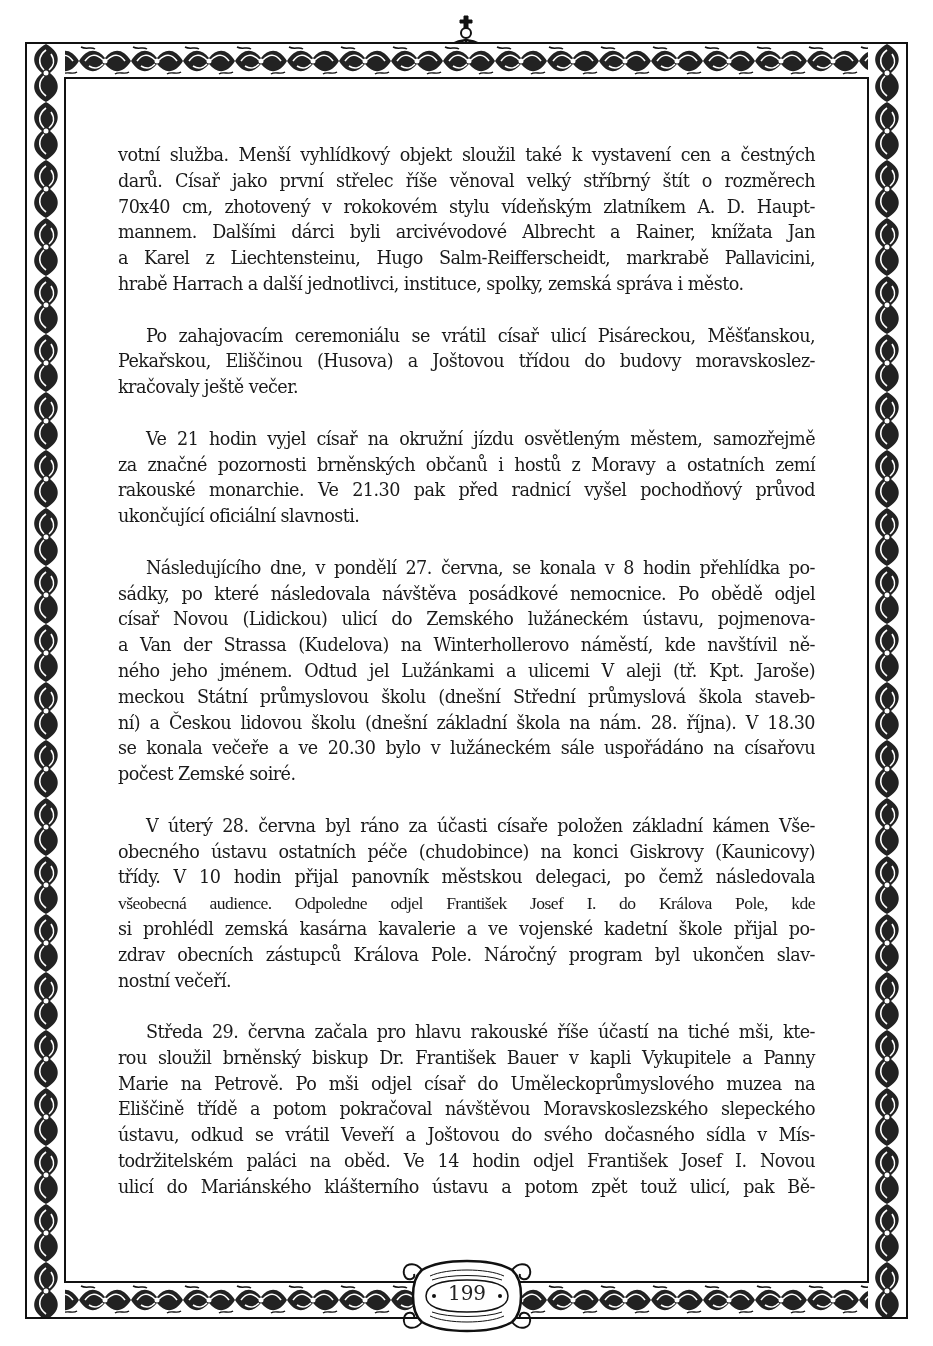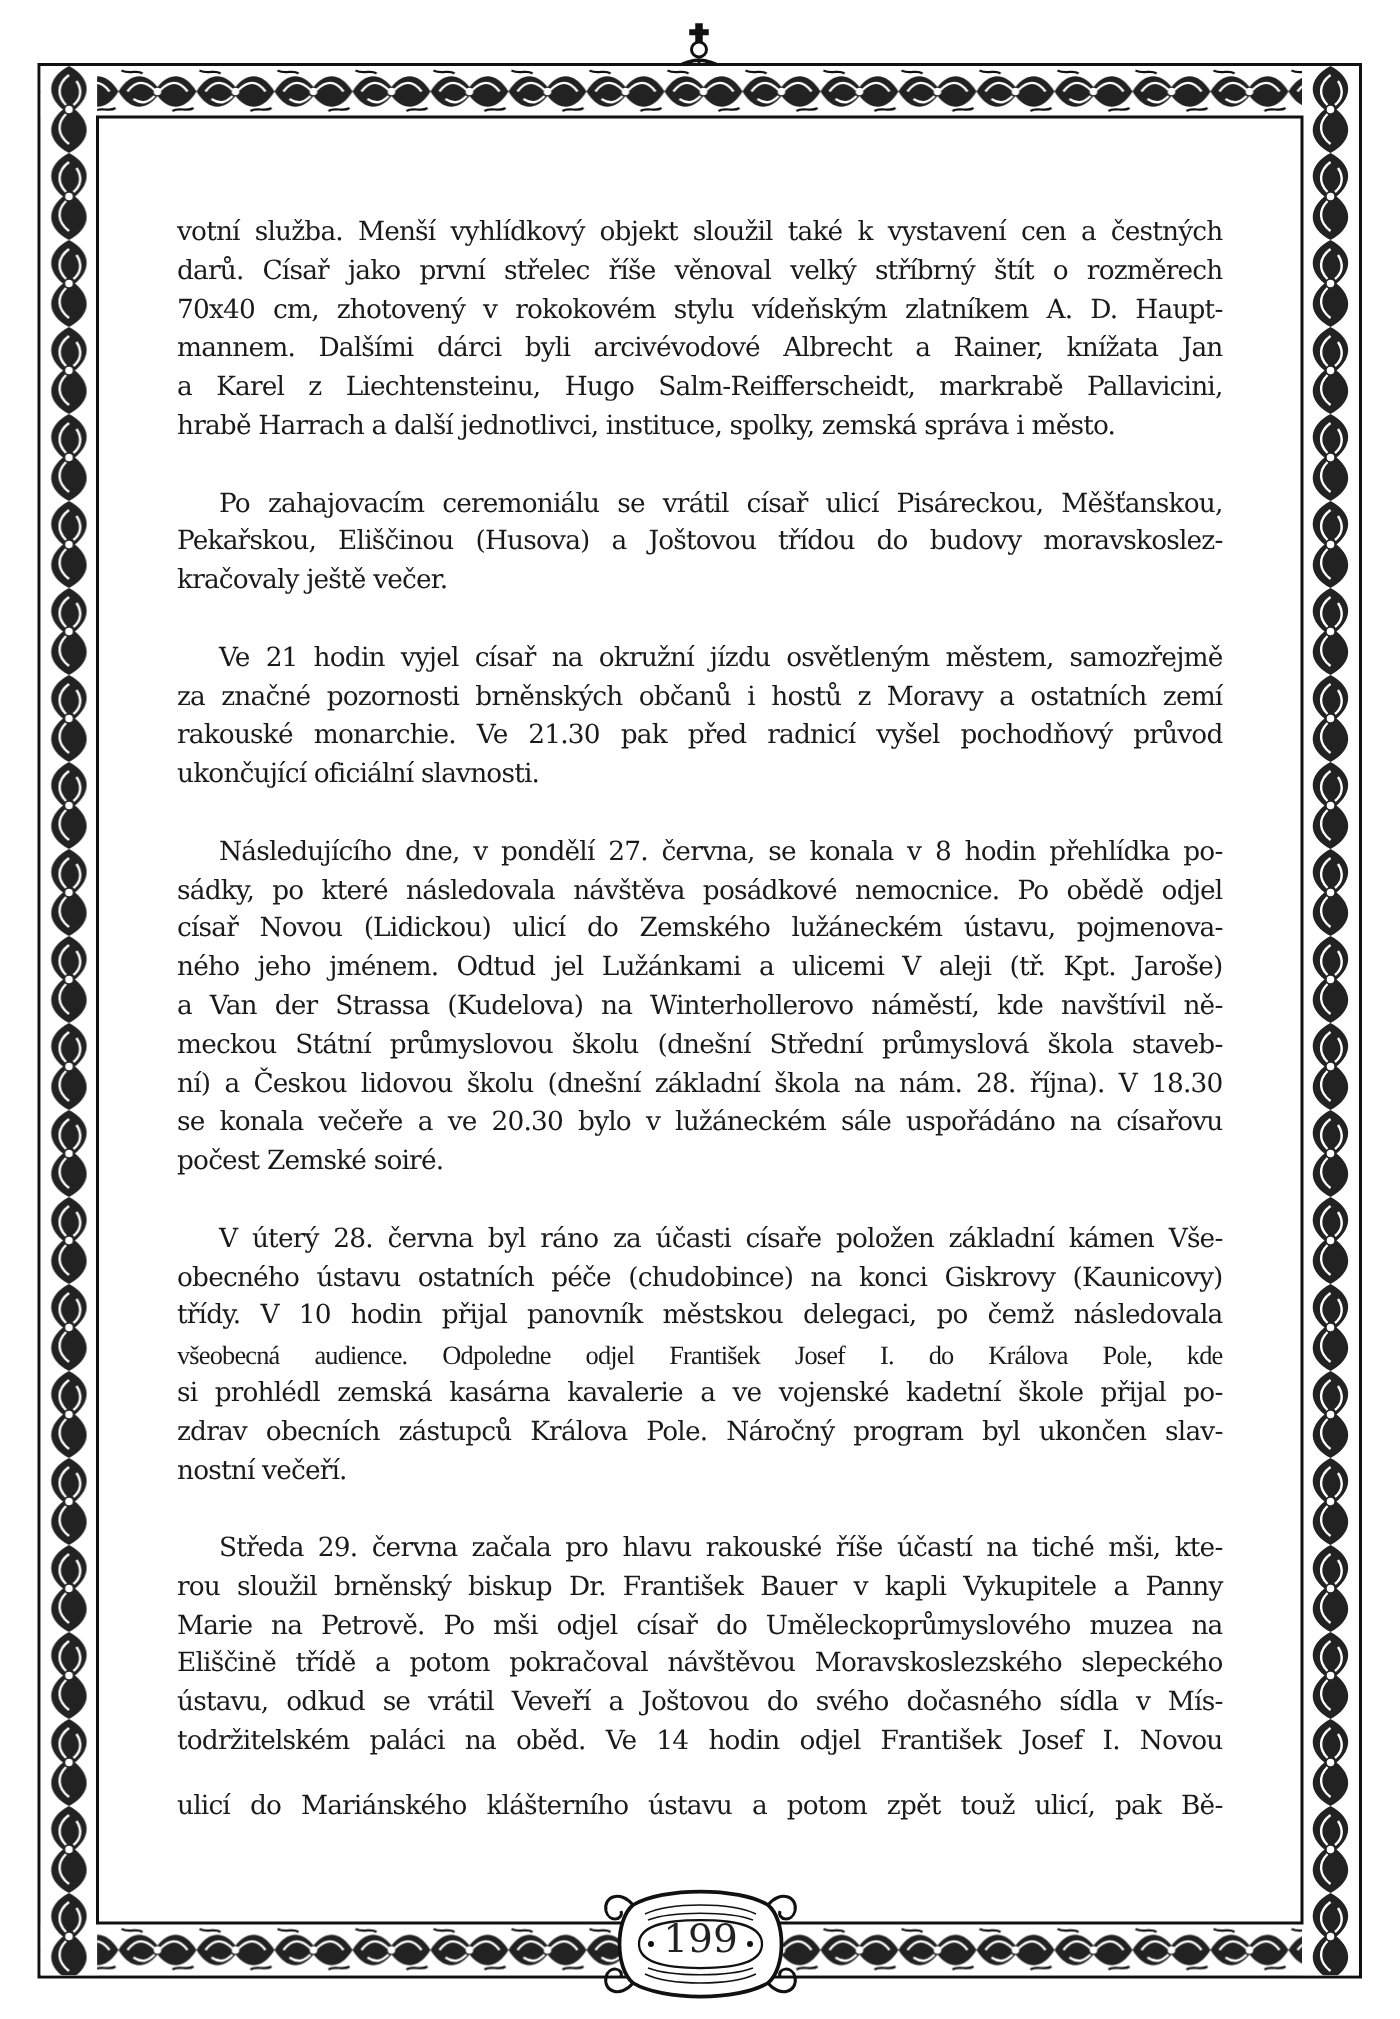--- a/index.html
+++ b/index.html
@@ -19,21 +19,21 @@
   .band-right { left: 868px; top: 44px; width: 38px; height: 1273px; }
   .frame-inner {
     position: absolute; left: 64px; top: 77px; width: 805px; height: 1206px;
     border: 2px solid #111; box-sizing: border-box; background: #fff;
   }
 
   .crown { position: absolute; left: 425px; top: 14px; width: 82px; height: 96px; }
   .cartouche { position: absolute; left: 392px; top: 1250px; width: 150px; height: 92px; }
   .page-number {
     position: absolute; left: 420px; top: 1278px; width: 94px; text-align: center;
-    font-family: "DejaVu Serif", "Liberation Serif", serif; font-size: 26px; color: #222;
+    font-family: "DejaVu Serif", "Liberation Serif", serif; font-size: 20px; color: #222;
     line-height: 30px;
   }
 
   .body-text {
     position: absolute; left: 118px; top: 143px; width: 697px;
     font-family: "DejaVu Serif", "Liberation Serif", serif;
     font-size: 17.6px; line-height: 25.8px; color: #1a1a1a;
     text-align: justify; hyphens: manual;
     letter-spacing: -0.55px; word-spacing: 0px;
   }
@@ -133,22 +133,22 @@
       <div class="para">
         <span class="line" style="white-space: normal;">Ve 21 hodin vyjel císař na okružní jízdu osvětleným městem, samozřejmě</span>
         <span class="line" style="white-space: normal;">za značné pozornosti brněnských občanů i hostů z Moravy a ostatních zemí</span>
         <span class="line" style="white-space: normal;">rakouské monarchie. Ve 21.30 pak před radnicí vyšel pochodňový průvod</span>
         <span class="line last">ukončující oficiální slavnosti.</span>
       </div>
       <div class="para">
         <span class="line" style="white-space: normal;">Následujícího dne, v pondělí 27. června, se konala v 8 hodin přehlídka po-</span>
         <span class="line" style="white-space: normal;">sádky, po které následovala návštěva posádkové nemocnice. Po obědě odjel</span>
         <span class="line" style="white-space: normal;">císař Novou (Lidickou) ulicí do Zemského lužáneckém ústavu, pojmenova-</span>
+        <span class="line" style="white-space: normal;">a Van der Strassa (Kudelova) na Winterhollerovo náměstí, kde navštívil ně-</span>
         <span class="line" style="white-space: normal;">ného jeho jménem. Odtud jel Lužánkami a ulicemi V aleji (tř. Kpt. Jaroše)</span>
-        <span class="line" style="white-space: normal;">a Van der Strassa (Kudelova) na Winterhollerovo náměstí, kde navštívil ně-</span>
         <span class="line" style="white-space: normal;">meckou Státní průmyslovou školu (dnešní Střední průmyslová škola staveb-</span>
         <span class="line" style="white-space: normal;">ní) a Českou lidovou školu (dnešní základní škola na nám. 28. října). V 18.30</span>
         <span class="line" style="white-space: normal;">se konala večeře a ve 20.30 bylo v lužáneckém sále uspořádáno na císařovu</span>
         <span class="line last">počest Zemské soiré.</span>
       </div>
       <div class="para">
         <span class="line" style="white-space: normal;">V úterý 28. června byl ráno za účasti císaře položen základní kámen Vše-</span>
         <span class="line" style="white-space: normal;">obecného ústavu ostatních péče (chudobince) na konci Giskrovy (Kaunicovy)</span>
         <span class="line" style="white-space: normal;">třídy. V 10 hodin přijal panovník městskou delegaci, po čemž následovala</span>
         <span class="line" style="white-space: normal; font-family: Liberation Serif, serif;">všeobecná audience. Odpoledne odjel František Josef I. do Králova Pole, kde</span>
@@ -156,21 +156,21 @@
         <span class="line" style="white-space: normal;">zdrav obecních zástupců Králova Pole. Náročný program byl ukončen slav-</span>
         <span class="line last">nostní večeří.</span>
       </div>
       <div class="para">
         <span class="line" style="white-space: normal;">Středa 29. června začala pro hlavu rakouské říše účastí na tiché mši, kte-</span>
         <span class="line" style="white-space: normal;">rou sloužil brněnský biskup Dr. František Bauer v kapli Vykupitele a Panny</span>
         <span class="line" style="white-space: normal;">Marie na Petrově. Po mši odjel císař do Uměleckoprůmyslového muzea na</span>
         <span class="line" style="white-space: normal;">Eliščině třídě a potom pokračoval návštěvou Moravskoslezského slepeckého</span>
         <span class="line" style="white-space: normal;">ústavu, odkud se vrátil Veveří a Joštovou do svého dočasného sídla v Mís-</span>
         <span class="line" style="white-space: normal;">todržitelském paláci na oběd. Ve 14 hodin odjel František Josef I. Novou</span>
-        <span class="line" style="white-space: normal; margin-top: 17px;">ulicí do Mariánského klášterního ústavu a potom zpět touž ulicí, pak Bě-</span>
+        <span class="line" style="white-space: normal;">ulicí do Mariánského klášterního ústavu a potom zpět touž ulicí, pak Bě-</span>
       </div>
     </div>
 
   <svg class="cartouche" viewBox="0 0 150 92">
     <g fill="none" stroke="#111" stroke-width="2">
       <path d="M30 20 C22 10 10 14 12 24 C14 32 24 30 22 24"></path>
       <path d="M120 20 C128 10 140 14 138 24 C136 32 126 30 128 24"></path>
       <path d="M30 72 C22 82 10 78 12 68 C14 60 24 62 22 68"></path>
       <path d="M120 72 C128 82 140 78 138 68 C136 60 126 62 128 68"></path>
       <path d="M30 20 C50 8 100 8 120 20 C132 30 132 62 120 72 C100 84 50 84 30 72 C18 62 18 30 30 20Z" fill="#fff" stroke-width="2.5"></path>

